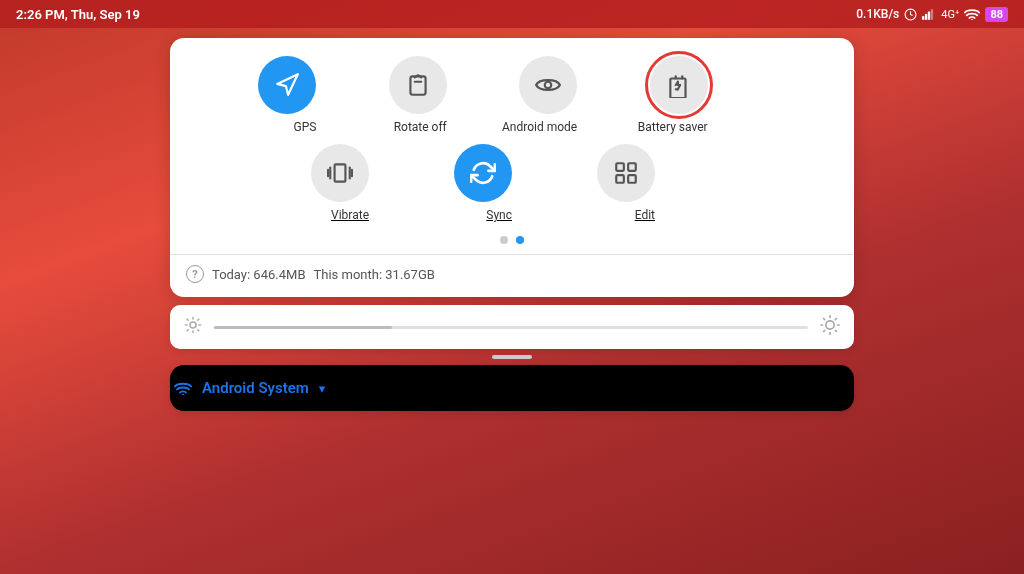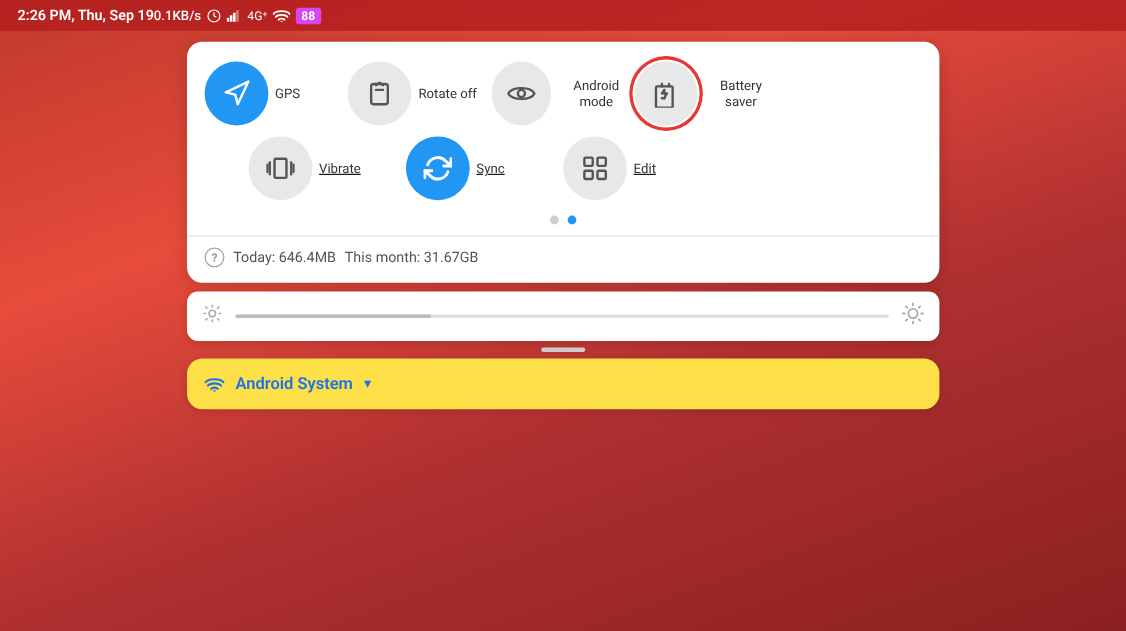--- a/index.html
+++ b/index.html
@@ -11,20 +11,21 @@
       background: linear-gradient(160deg, #c0392b 0%, #e74c3c 30%, #b03030 60%, #8B2020 100%);
       position: relative;
     }
 
     
     .status-bar {
       height: 28px;
       background: rgba(180, 30, 30, 0.85);
       display: flex;
       align-items: center;
+      justify-content: space-between;
       padding: 10px 16px;
       color: white;
       font-size: 13px;
       font-weight: 500;
     }
     .status-left { font-size: 13px; font-weight: 600; }
     .status-right {
       display: flex;
       align-items: center;
       gap: 5px;
@@ -50,22 +51,22 @@
 
     .tile-grid {
       display: grid;
       grid-template-columns: repeat(5, 1fr);
       gap: 6px 0;
       margin-bottom: 10px;
     }
 
     .tile {
       display: flex;
-      flex-direction: row;
-      align-items: center;
+      flex-direction: column;
+      align-items: flex-end;
       gap: 6px;
       cursor: pointer;
     }
 
     .tile-icon {
       width: 58px;
       height: 58px;
       border-radius: 50%;
       display: flex;
       align-items: center;
@@ -182,24 +183,24 @@
     .scroll-handle {
       width: 40px;
       height: 4px;
       background: #ccc;
       border-radius: 2px;
       margin: 6px auto 6px auto;
     }
 
     
     .android-system {
-      background: #fde047;
+      background: #000000;
       border-radius: 14px;
       margin: 6px 170px 0 170px;
-      padding: 14px 16px;
+      padding: 14px 4px;
       display: flex;
       align-items: center;
       gap: 10px;
       box-shadow: 0 2px 8px rgba(0,0,0,0.12);
     }
     .android-system-label {
       font-size: 15px;
       font-weight: 600;
       color: #1a73e8;
     }

